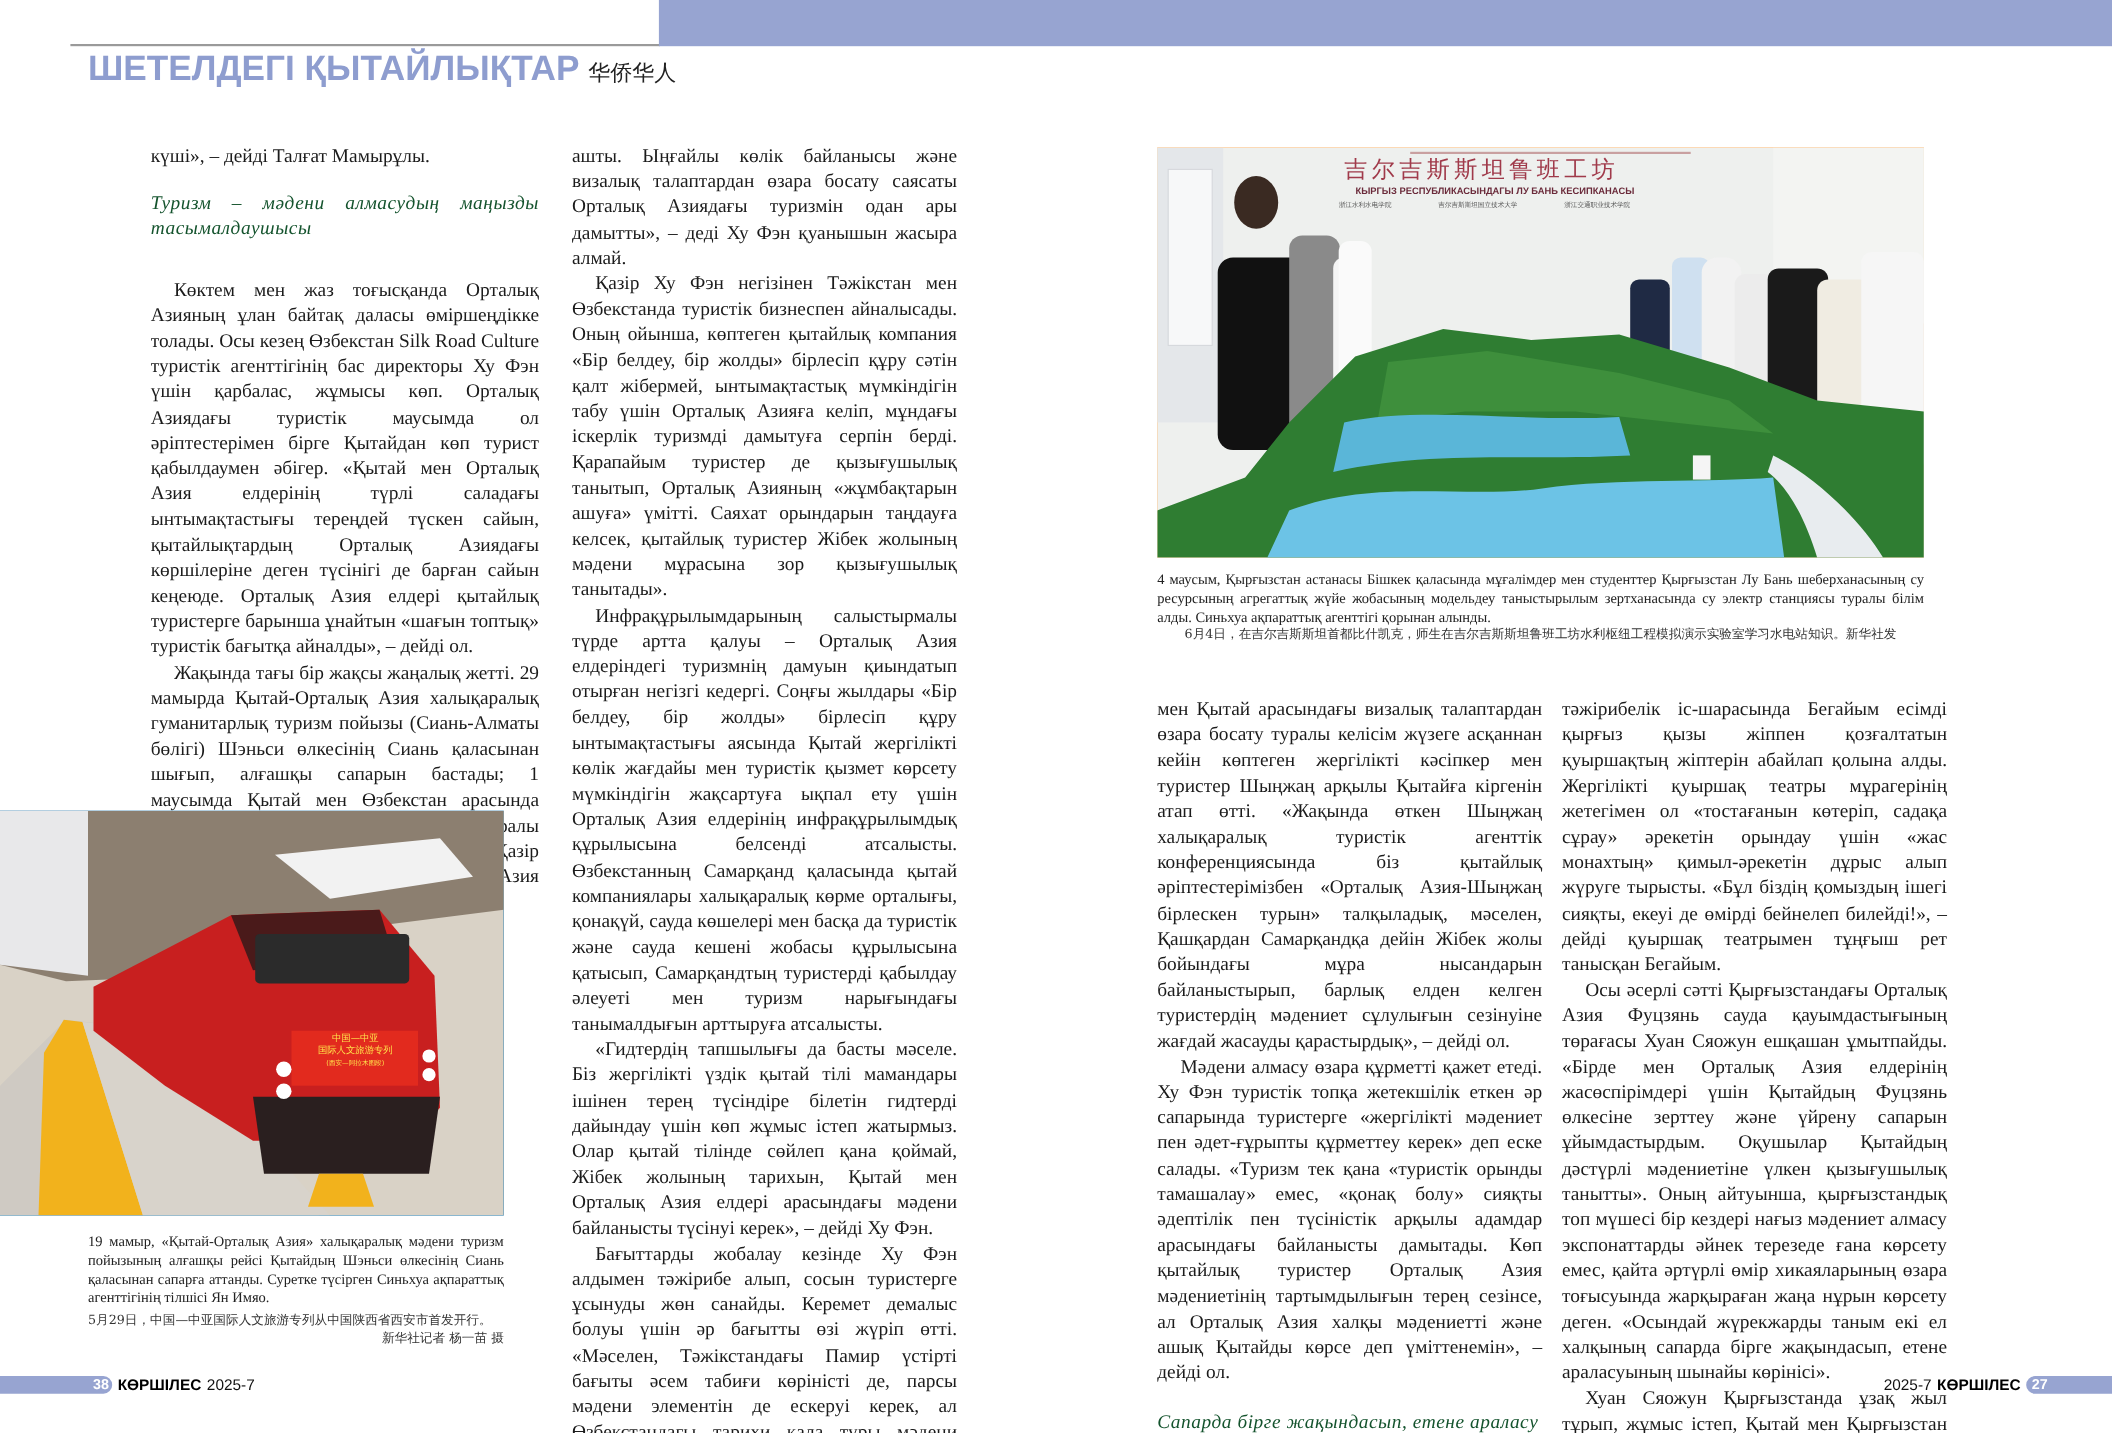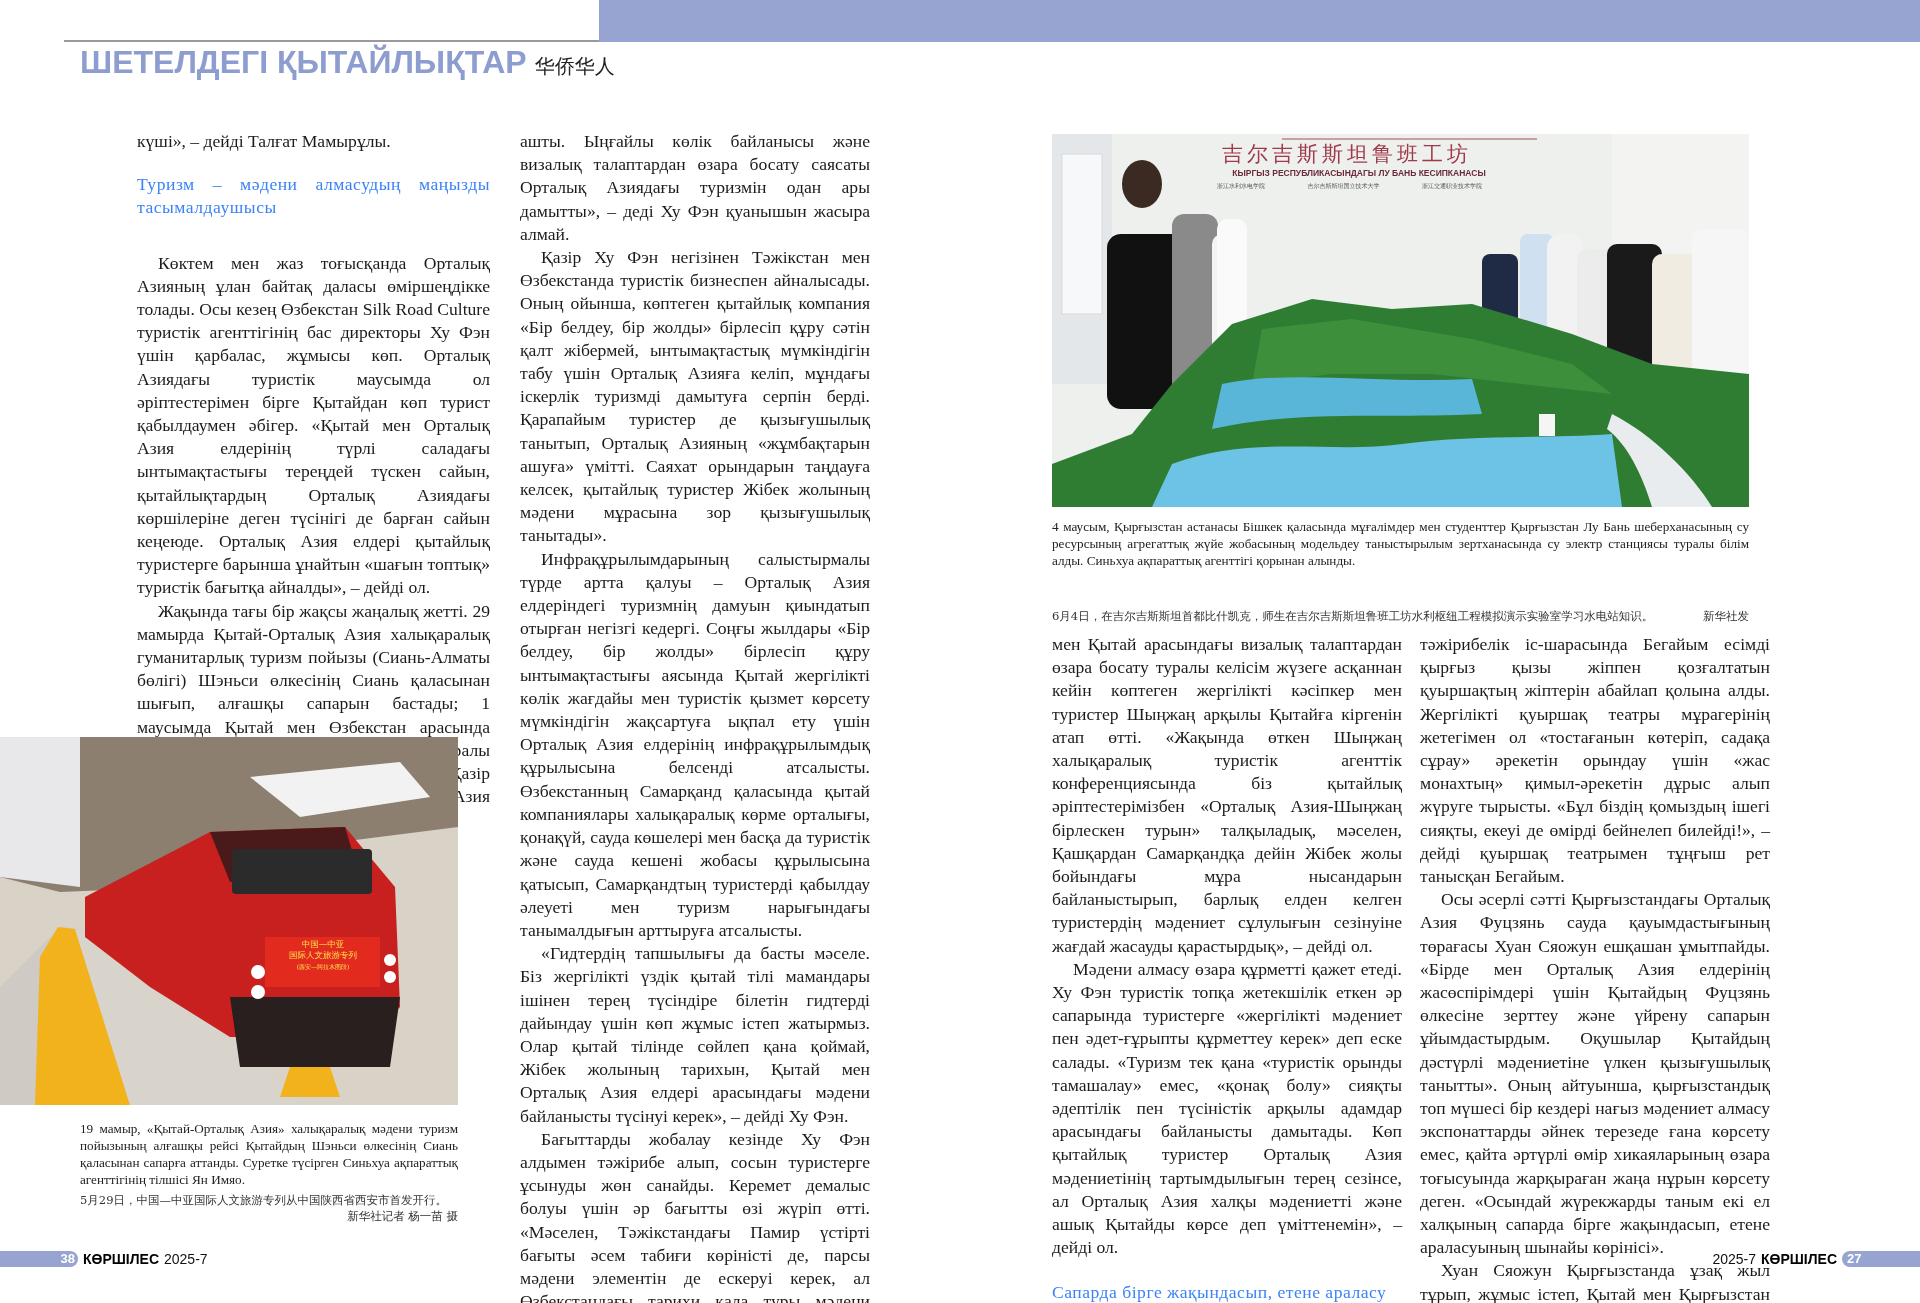--- a/index.html
+++ b/index.html
@@ -9,45 +9,45 @@
   .top-rule { position: absolute; left: 64px; top: 40px; width: 536px; height: 2px; background: #9a9a9a; }
   .top-band { position: absolute; left: 599px; top: 0; width: 1321px; height: 42px; background: #97a4d1; }
 
   .section-title { position: absolute; left: 80px; top: 44px; height: 38px; display: flex; align-items: baseline; gap: 8px; }
   .section-title .kk { font-family: "Liberation Sans", "DejaVu Sans", sans-serif; font-weight: bold; font-size: 32px; color: #8e9dcf; letter-spacing: 0px; }
   .section-title .zh { font-family: "DejaVu Sans", sans-serif; font-size: 20px; color: #222; }
 
   .col { position: absolute; font-size: 17.6px; line-height: 23.2px; text-align: justify; color: #1b1b1b; }
   .col p { text-indent: 1.2em; margin: 0; }
   .col p.noindent { text-indent: 0; }
-  .subhead { color: #3b82f6; font-size: 17.6px; line-height: 23.2px; letter-spacing: 0.5px; text-indent: 0 !important; }
+  .subhead { color: #14532d; font-size: 17.6px; line-height: 23.2px; letter-spacing: 0.5px; text-indent: 0 !important; font-style: italic; }
 
   #col1 { left: 137px; top: 130px; width: 353px; }
   #col2 { left: 520px; top: 130px; width: 350px; }
   #col3 { left: 1052px; top: 633px; width: 350px; }
   #col4 { left: 1420px; top: 633px; width: 350px; }
 
   .photo { position: absolute; overflow: hidden; }
   #photo-dam { left: 1052px; top: 134px; width: 697px; height: 373px; background: #fdba74; }
   #photo-train { left: 0; top: 737px; width: 458px; height: 368px; background: #0369a1; }
 
   .caption-kk { position: absolute; font-size: 13.2px; line-height: 17px; text-align: justify; color: #222; }
   .caption-zh { position: absolute; font-family: "DejaVu Serif", serif; font-size: 11.5px; line-height: 17px; color: #333; }
   #cap-dam-kk { left: 1052px; top: 518px; width: 697px; }
-  #cap-dam-zh { left: 1052px; top: 568px; width: 697px; display: flex; justify-content: space-between; margin-top: 40px; }
+  #cap-dam-zh { left: 1052px; top: 568px; width: 697px; display: flex; justify-content: center; }
   #cap-train-kk { left: 80px; top: 1120px; width: 378px; }
   #cap-train-zh { left: 80px; top: 1192px; width: 378px; }
   #cap-train-credit { left: 80px; top: 1208px; width: 378px; text-align: right; }
 
   .footer { position: absolute; top: 1250px; height: 17px; display: flex; align-items: center; font-family: "Liberation Sans", "DejaVu Sans", sans-serif; }
   .footer .pill { background: #97a4d1; height: 16px; color: #fff; font-weight: bold; font-size: 13px; display: flex; align-items: center; }
   .footer .mag { font-weight: bold; font-size: 14px; color: #000000; }
   .footer .issue { font-size: 14px; color: #111; }
   #footer-left { left: 0; }
-  #footer-left .pill { width: 78px; justify-content: flex-end; padding-right: 3px; border-radius: 0 8px 8px 0; }
+  #footer-left .pill { width: 102px; justify-content: flex-end; padding-right: 3px; border-radius: 0 8px 8px 0; }
   #footer-left .text { margin-left: 5px; display: flex; gap: 5px; }
   #footer-right { right: 0; }
   #footer-right .pill { width: 78px; justify-content: flex-start; padding-left: 5px; border-radius: 8px 0 0 8px; }
   #footer-right .text { margin-right: 5px; display: flex; gap: 5px; }
 </style>
 </head>
 <body>
 
 <div class="top-rule"></div>
 <div class="top-band"></div>

